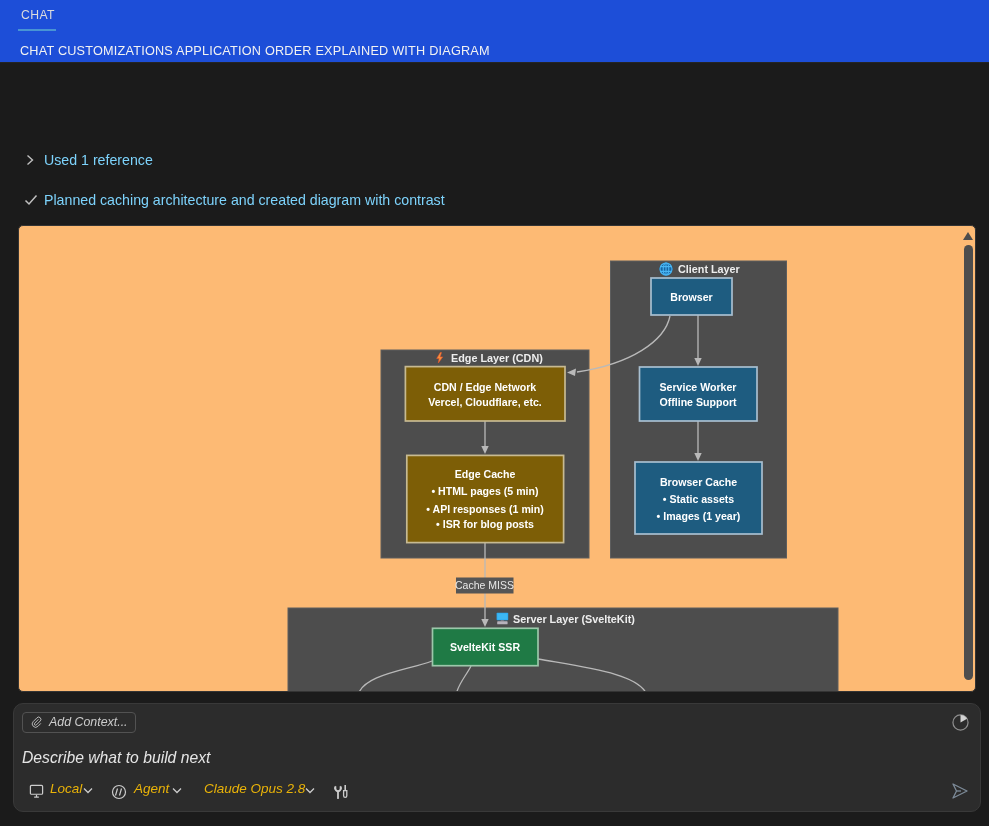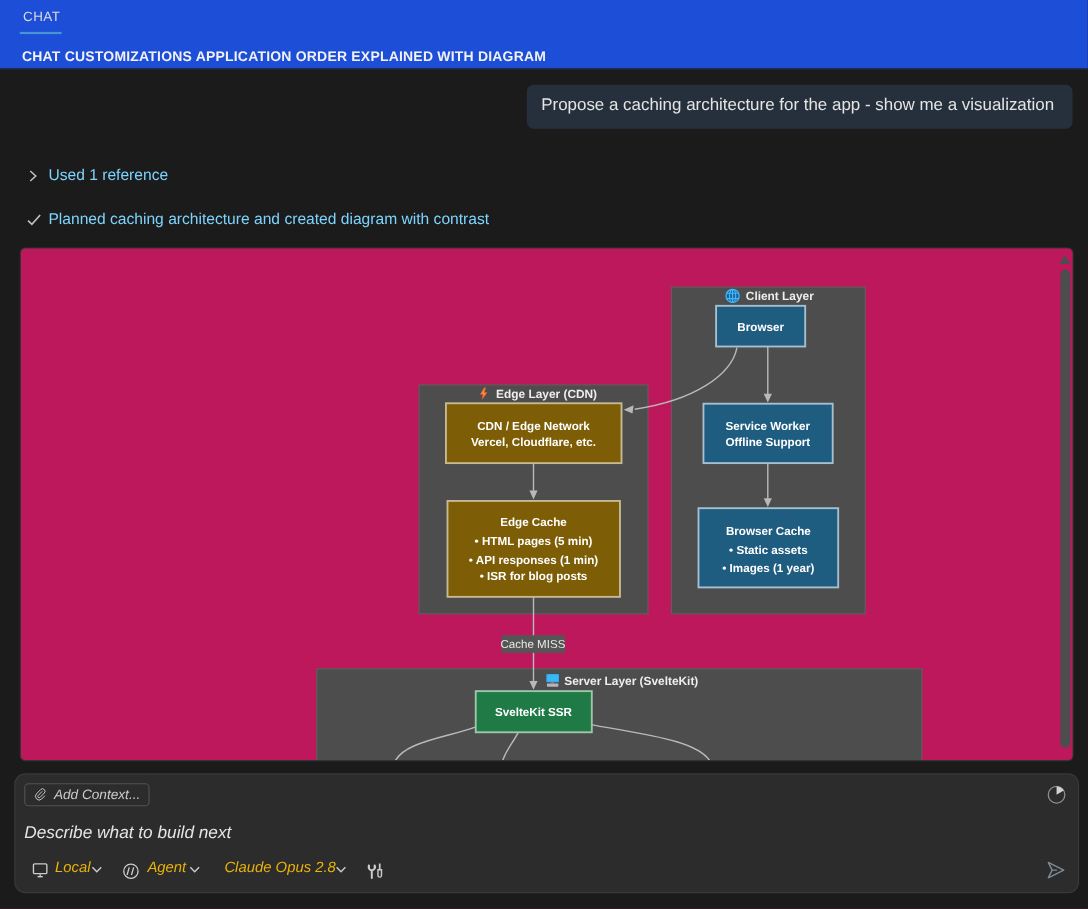--- a/index.html
+++ b/index.html
@@ -4,51 +4,48 @@
 <style>
   * { margin:0; padding:0; box-sizing:border-box; }
   html,body { width:989px; height:826px; background:#1b1b1b; font-family:"Liberation Sans", sans-serif; overflow:hidden; }
   .abs { position:absolute; }
   #page { position:relative; width:989px; height:826px; }
 
   
   #header { position:absolute; left:0; top:0; width:989px; height:63px; background:#1d4ed8; border-bottom:1px solid #242424; }
   #tab { position:absolute; left:21px; top:8px; font-size:12.2px; color:#dcdcdc; letter-spacing:0.4px; }
   #tabline { position:absolute; left:18px; top:29px; width:38px; height:1.5px; background:#4894d4; }
-  #heading { position:absolute; left:20px; top:44px; font-size:12.7px; font-weight:bold; color:#f2f2f2; letter-spacing:0.2px; }
+  #heading { position:absolute; left:20px; top:44px; font-size:12.7px; font-weight:normal; color:#f2f2f2; letter-spacing:0.2px; }
 
   
   #bubble { position:absolute; left:479px; top:77px; width:496px; height:40px; background:#26303c; border-radius:6px; }
   #bubble span { position:absolute; left:13px; top:10px; font-size:15.4px; color:#e4e4e4; white-space:nowrap; }
 
   .rowtxt { position:absolute; font-size:14.2px; color:#7dd3fc; white-space:nowrap; }
 
   
-  #diag { position:absolute; left:18px; top:225px; width:958px; height:467px; background:#be185d; border:1px solid #343434; border-radius:5px; overflow:hidden; }
+  #diag { position:absolute; left:18px; top:225px; width:958px; height:467px; background:#fdba74; border:1px solid #343434; border-radius:5px; overflow:hidden; }
   #sb-thumb { position:absolute; left:945px; top:19px; width:9px; height:435px; background:#4d4d4d; border-radius:4.5px; }
   #sb-arrow { position:absolute; left:944px; top:6px; width:0; height:0; border-left:5.5px solid transparent; border-right:5.5px solid transparent; border-bottom:8px solid #4d4d4d; }
 
   
   #input { position:absolute; left:13px; top:703px; width:968px; height:109px; background:#2c2c2c; border:1px solid #393939; border-radius:10px;font-style:italic; }
   #addctx { position:absolute; left:8px; top:8px; height:21px; border:1px solid #525252; border-radius:4px; color:#cccccc; font-size:12.4px; padding:0 7px 0 26px; line-height:19px; }
   #placeholder { position:absolute; left:8px; top:45px; font-size:15.7px; color:#e5e5e5; }
   .botrow { position:absolute; top:77px; font-size:13.5px; color:#eab308; white-space:nowrap; }
 </style>
 </head>
 <body>
 <div id="page">
   <div id="header">
     <div id="tab">CHAT</div>
     <div id="tabline"></div>
     <div id="heading">CHAT CUSTOMIZATIONS APPLICATION ORDER EXPLAINED WITH DIAGRAM</div>
   </div>
 
-  <div id="bubble">
-      <span>Propose a caching architecture for the app - show me a visualization</span>
-    </div>
 
   <svg class="abs" style="left:24px;top:154px" width="12" height="12" viewBox="0 0 12 12">
       <path d="M3.5 1.5 L8.5 6 L3.5 10.5" fill="none" stroke="#c0c0c0" stroke-width="1.4"></path>
     </svg>
   <div class="rowtxt" style="left:44px;top:152px">Used 1 reference</div>
 
   <svg class="abs" style="left:24px;top:194px" width="14" height="12" viewBox="0 0 14 12">
       <path d="M1.5 6.5 L5 10 L12.5 1.5" fill="none" stroke="#c0c0c0" stroke-width="1.5"></path>
     </svg>
   <div class="rowtxt" style="left:44px;top:192px">Planned caching architecture and created diagram with contrast</div>

